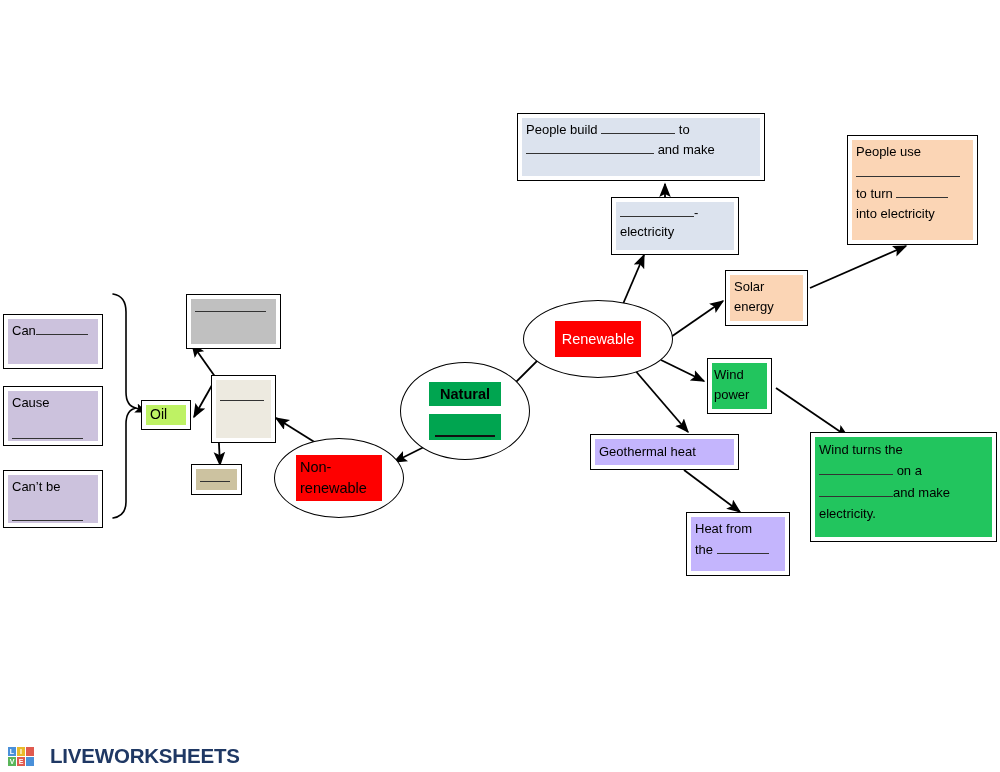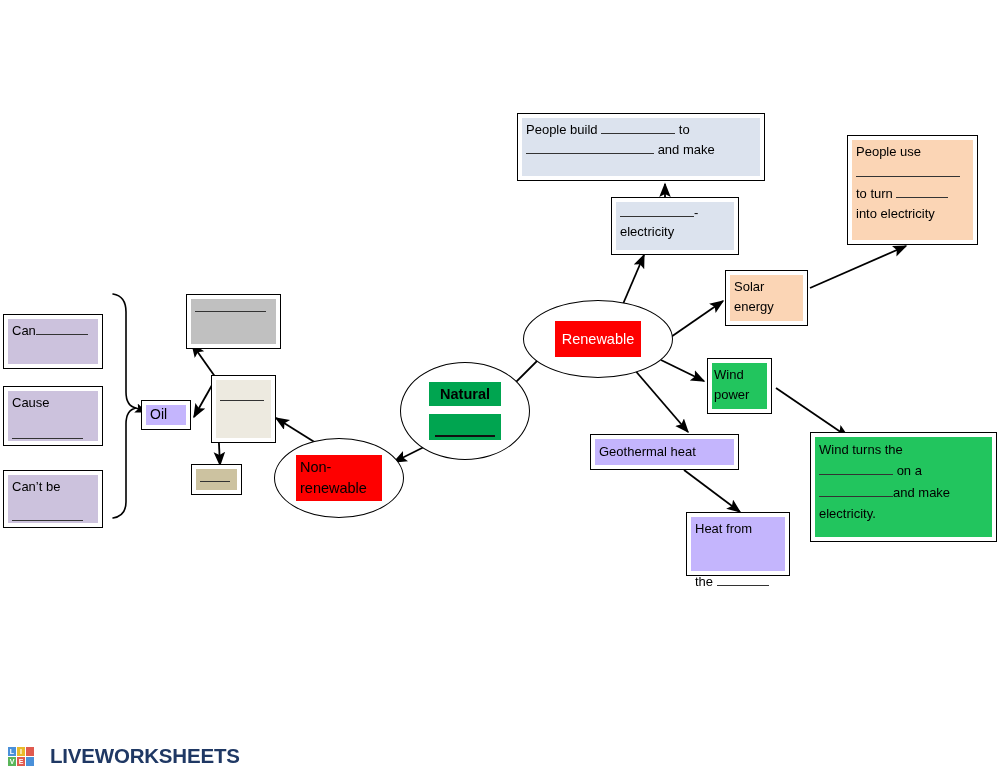--- a/index.html
+++ b/index.html
@@ -49,21 +49,21 @@
   .fill-lavender { background: #ccc2dd; }
   .fill-bluegray { background: #dce3ee; }
   .fill-peach    { background: #fbd5b5; }
   .fill-green    { background: #22c55e; }
   .fill-darkgreen{ background: #00a550; text-align: right; }
   .fill-yellow   { background: #c4b5fd; }
   .fill-red      { background: #fe0000; }
   .fill-gray     { background: #c0c0c0; }
   .fill-beige    { background: #edeae0; }
   .fill-tan      { background: #ccc2a0; }
-  .fill-midgray  { background: #c4b5fd; }
+  .fill-midgray  { background: #bef264; }
 
   
   .blank {
     display: inline-block;
     border-bottom: 1.6px solid #333;
     vertical-align: baseline;
   }
   .bl-sm { width: 52px; }
   .bl-md { width: 74px; }
   .bl-lg { width: 104px; }
@@ -299,21 +299,21 @@
     </div>
   </div>
 
   <div class="node" style="left:590px; top:434px; width:149px; height:36px;">
     <div class="fill fill-yellow center" style="padding:0 4px;">
       <div>Geothermal heat</div>
     </div>
   </div>
 
   <div class="node" style="left:686px; top:512px; width:104px; height:64px;">
-    <div class="fill fill-yellow" style="line-height:1.6;gap:32px;">
+    <div class="fill fill-yellow" style="line-height:1.6;">
       <div>Heat from</div>
       <div>
         <span>the</span>
         <span class="blank bl-sm"></span>
       </div>
     </div>
   </div>
 
   <div id="logo">
     <div id="logo-mark">

